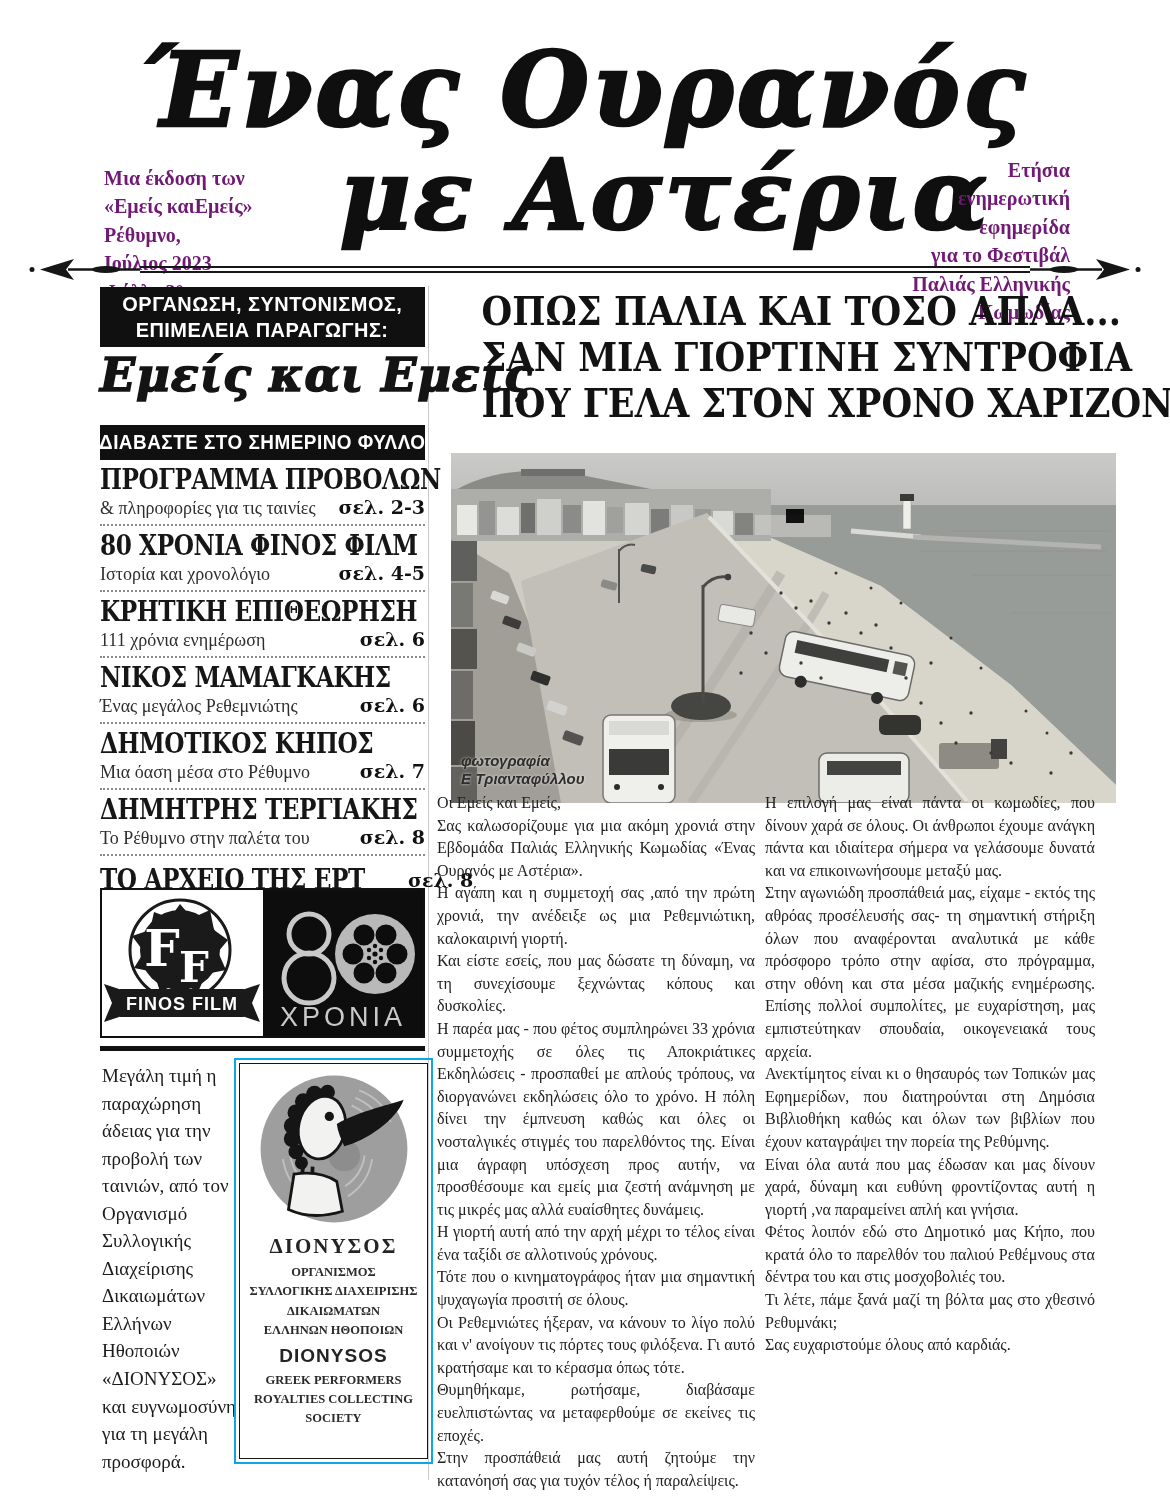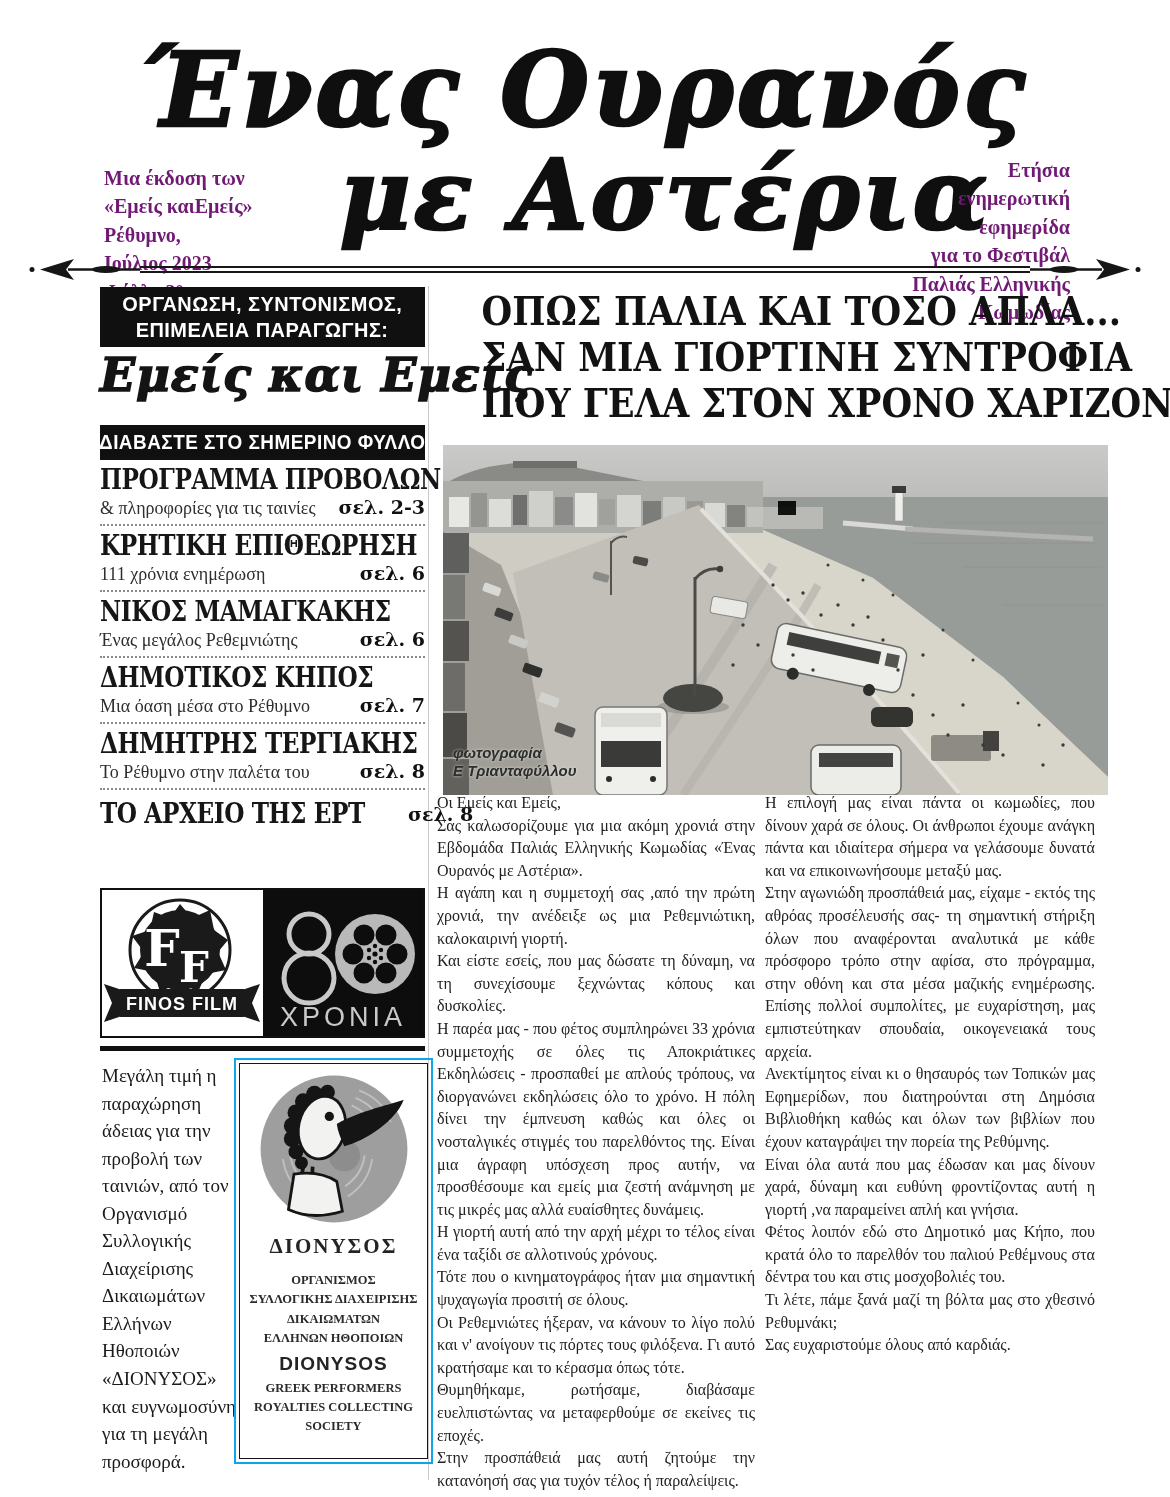--- a/index.html
+++ b/index.html
@@ -53,21 +53,21 @@
   .thick-rule{position:absolute;top:1046px;left:100px;width:325px;height:5px;background:#101010;}
 
   .grant-note{position:absolute;top:1062px;left:102px;width:134px;
               font:400 19px "Liberation Serif",serif;line-height:1.45;color:#1b1b1b;}
 
   .dio-box{position:absolute;top:1058px;left:234px;width:199px;height:406px;
            border:2px solid #0ea5e9;box-sizing:border-box;text-align:center;}
   .dio-box::before{content:"";position:absolute;inset:3px;border:1px solid #161616;pointer-events:none;}
   .dio-fig{margin-top:10px;}
   .dio-name{font:700 21px "Liberation Serif",serif;letter-spacing:2px;color:#242424;margin-top:2px;}
-  .dio-org{font:700 12.5px "Liberation Serif",serif;line-height:1.55;color:#2b2b2b;margin-top:12px;}
+  .dio-org{font:700 12.5px "Liberation Serif",serif;line-height:1.55;color:#2b2b2b;margin-top:4px;}
   .dio-name-en{font:700 19px "Liberation Sans",sans-serif;letter-spacing:1px;color:#242424;margin-top:4px;}
   .dio-org-en{font:700 12.5px "Liberation Serif",serif;line-height:1.55;color:#2b2b2b;margin-top:4px;}
 
   
   .headline{position:absolute;top:288px;left:440px;width:692px;text-align:center;}
   .headline div{font:700 40px "DejaVu Serif",serif;color:#121212;line-height:46px;
                 transform:scaleX(.88);transform-origin:center;white-space:nowrap;}
 
   .photo{position:absolute;top:437px;left:435px;width:665px;height:350px;background:#cfccc4;}
   .photo svg{display:block;}
@@ -135,20 +135,27 @@
   <div class="blackbox toc-headbar">
     <span>ΔΙΑΒΑΣΤΕ ΣΤΟ ΣΗΜΕΡΙΝΟ ΦΥΛΛΟ</span>
   </div>
 
   <nav class="toc">
     <div class="toc-item">
       <div class="toc-title">ΠΡΟΓΡΑΜΜΑ ΠΡΟΒΟΛΩΝ</div>
       <div class="toc-subrow">
           <span class="toc-sub">&amp; πληροφορίες για τις ταινίες</span>
           <span class="toc-page">σελ. 2-3</span>
+        </div>
+    </div>
+    <div class="toc-item">
+      <div class="toc-title">80 ΧΡΟΝΙΑ ΦΙΝΟΣ ΦΙΛΜ</div>
+      <div class="toc-subrow">
+          <span class="toc-sub">Ιστορία και χρονολόγιο</span>
+          <span class="toc-page">σελ. 4-5</span>
         </div>
     </div>
     <div class="toc-item">
       <div class="toc-title">ΚΡΗΤΙΚΗ ΕΠΙΘΕΩΡΗΣΗ</div>
       <div class="toc-subrow">
           <span class="toc-sub">111 χρόνια ενημέρωση</span>
           <span class="toc-page">σελ. 6</span>
         </div>
     </div>
     <div class="toc-item">
@@ -266,21 +273,21 @@
       <div>SOCIETY</div>
     </div>
   </div>
 
   <div class="headline">
     <div>ΟΠΩΣ ΠΑΛΙΑ ΚΑΙ ΤΟΣΟ ΑΠΛΑ...</div>
     <div>ΣΑΝ ΜΙΑ ΓΙΟΡΤΙΝΗ ΣΥΝΤΡΟΦΙΑ</div>
     <div>ΠΟΥ ΓΕΛΑ ΣΤΟΝ ΧΡΟΝΟ ΧΑΡΙΖΟΝΤΑΣ...</div>
   </div>
 
-  <figure class="photo" style="margin:8px">
+  <figure class="photo" style="margin:16px">
     <svg viewBox="0 0 665 350" width="665" height="350">
       <defs>
         <linearGradient id="sky" x1="0" y1="0" x2="0" y2="1">
           <stop offset="0" stop-color="#cacbc9"></stop>
             <stop offset="1" stop-color="#b9bab8"></stop>
         </linearGradient>
       </defs>
       <rect width="665" height="350" fill="#cfccc4"></rect>
       <rect width="665" height="68" fill="url(#sky)"></rect>
 

